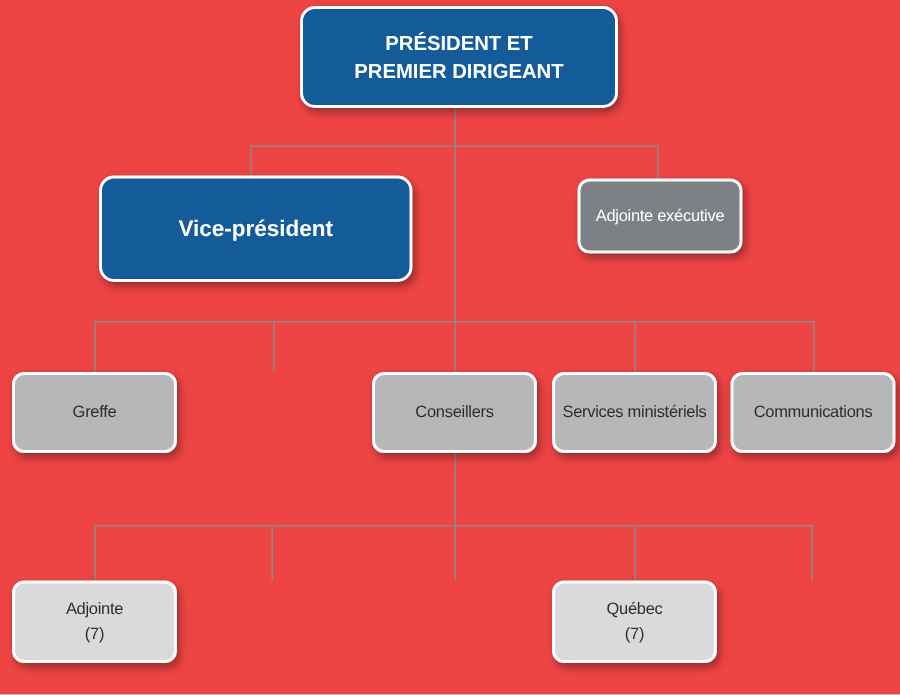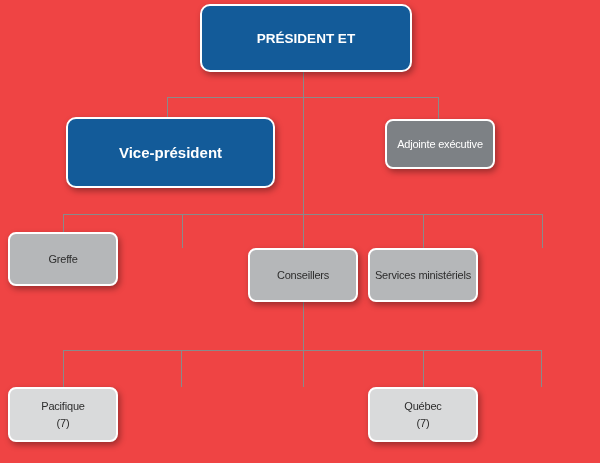--- a/index.html
+++ b/index.html
@@ -45,41 +45,45 @@
   <div class="line v" style="left:542px;top:214px;height:34px"></div>
   <div class="line v" style="left:303px;top:302px;height:85px"></div>
   <div class="line h" style="left:63px;top:350px;width:479px"></div>
   <div class="line v" style="left:63px;top:350px;height:37px"></div>
   <div class="line v" style="left:181px;top:350px;height:37px"></div>
   <div class="line v" style="left:423px;top:350px;height:37px"></div>
   <div class="line v" style="left:541px;top:350px;height:37px"></div>
 
   <div class="node blue lvl1" style="left:200px;top:4px;width:212px;height:68px">
     <span>PRÉSIDENT ET</span>
+    <span>PREMIER DIRIGEANT</span>
   </div>
 
   <div class="node blue vp" style="left:66px;top:117px;width:209px;height:71px">
     <span>Vice-président</span>
   </div>
   <div class="node gray-dark" style="left:385px;top:119px;width:110px;height:50px">
     <span>Adjointe exécutive</span>
   </div>
 
-  <div class="node gray-mid" style="left:8px;top:232px;width:110px;height:54px">
+  <div class="node gray-mid" style="left:8px;top:248px;width:110px;height:54px">
     <span>Greffe</span>
   </div>
   <div class="node gray-mid" style="left:248px;top:248px;width:110px;height:54px">
     <span>Conseillers</span>
   </div>
   <div class="node gray-mid" style="left:368px;top:248px;width:110px;height:54px">
     <span>Services ministériels</span>
   </div>
+  <div class="node gray-mid" style="left:487px;top:248px;width:110px;height:54px">
+    <span>Communications</span>
+  </div>
 
   <div class="node gray-light" style="left:8px;top:387px;width:110px;height:55px">
-    <span>Pacifique</span>
+    <span>Adjointe</span>
     <span>(7)</span>
   </div>
   <div class="node gray-light" style="left:368px;top:387px;width:110px;height:55px">
     <span>Québec</span>
     <span>(7)</span>
   </div>
 
 </div>
 
 </body></html>

